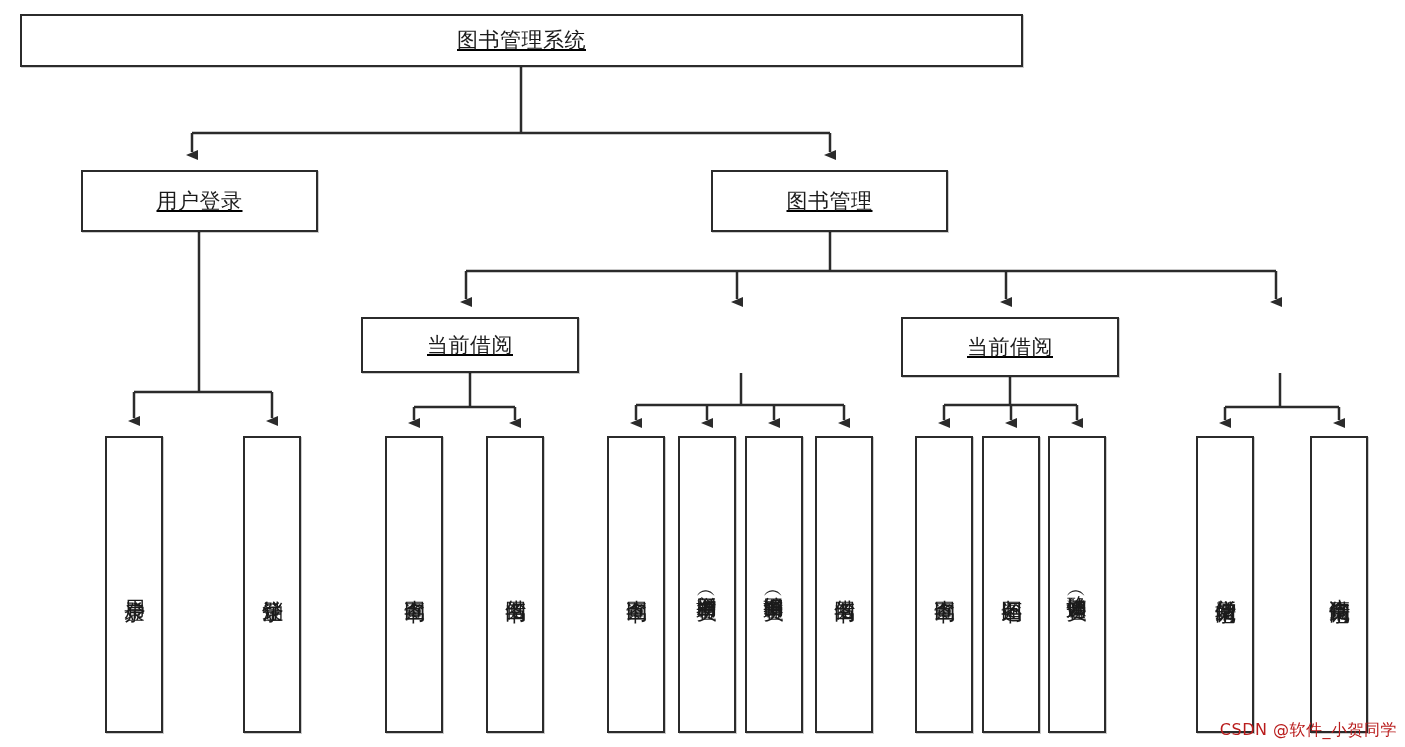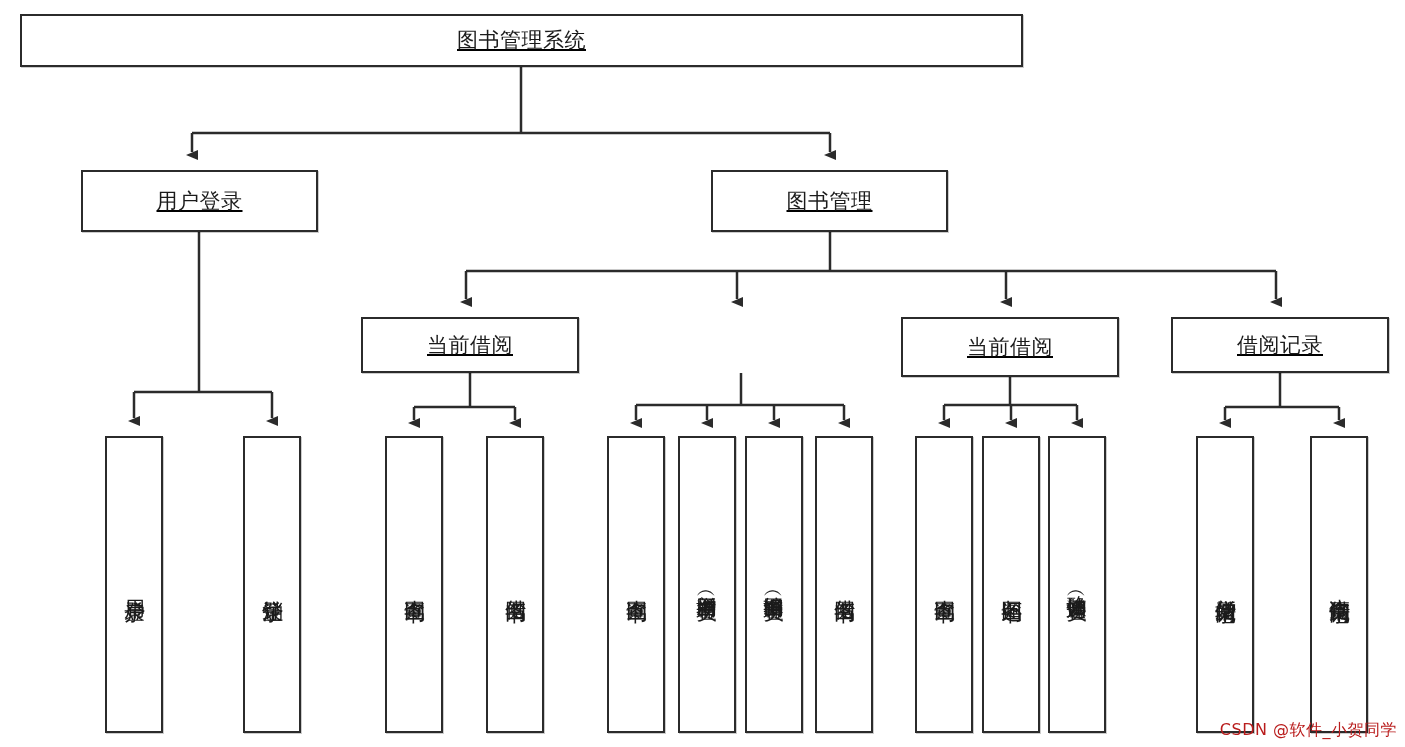--- a/index.html
+++ b/index.html
@@ -146,23 +146,20 @@
   <div class="node-box" id="node-l1-1" style="left: 711px; top: 170px; width: 237px; height: 62px;">
     <span class="node-label-h">图书管理</span>
   </div>
 
   <div class="node-box" id="node-l2-0" style="left: 361px; top: 317px; width: 218px; height: 56px;">
     <span class="node-label-h">当前借阅</span>
   </div>
   <div class="node-box" id="node-l2-2" style="left: 901px; top: 317px; width: 218px; height: 60px;">
     <span class="node-label-h">当前借阅</span>
   </div>
-  <div class="node-box" id="node-l2-3" style="left: 1171px; top: 317px; width: 218px; height: 56px;">
-    <span class="node-label-h">借阅记录</span>
-  </div>
 
   <div class="leaf-box" id="leaf-0" style="left: 105px; top: 436px; width: 58px; height: 297px;">
     <span class="leaf-label-v">用户登录</span>
   </div>
   <div class="leaf-box" id="leaf-1" style="left: 243px; top: 436px; width: 58px; height: 297px;">
     <span class="leaf-label-v">注销登录</span>
   </div>
   <div class="leaf-box" id="leaf-2" style="left: 385px; top: 436px; width: 58px; height: 297px;">
     <span class="leaf-label-v">查询图书</span>
   </div>

